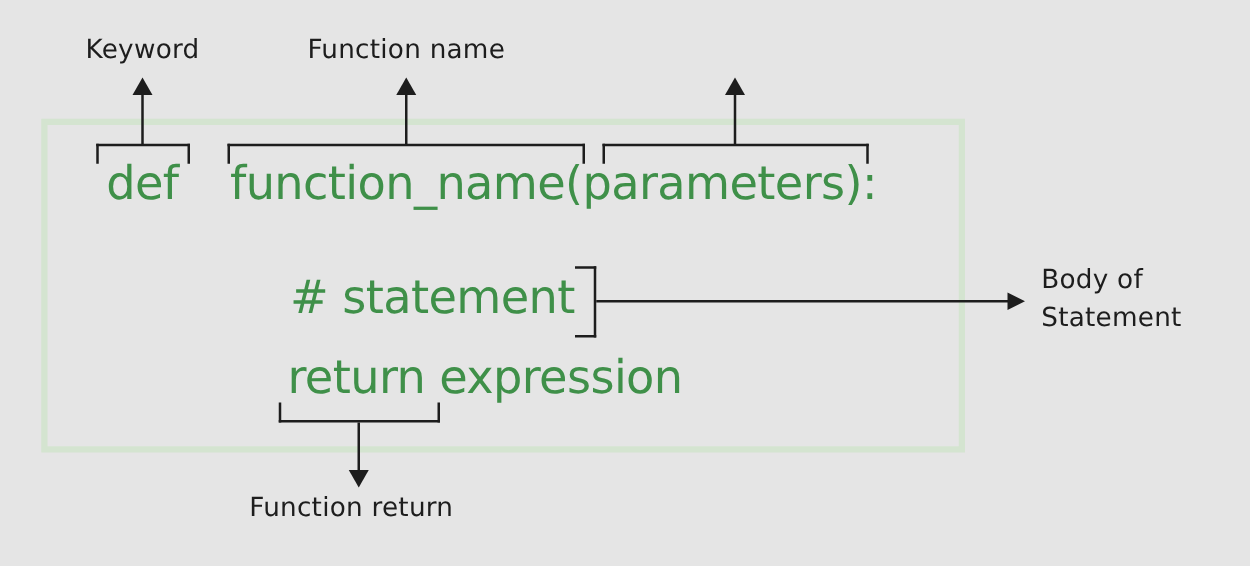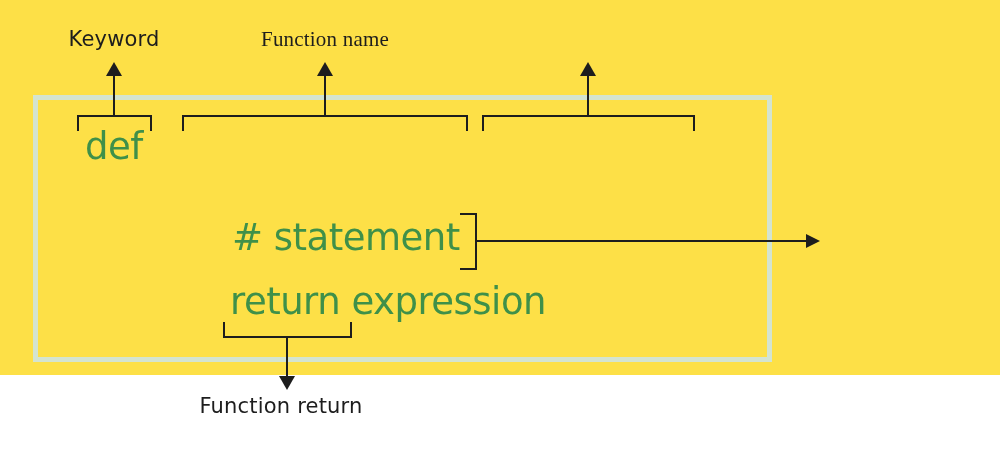--- a/index.html
+++ b/index.html
@@ -8,22 +8,22 @@
     --line-black: #1d1d1d;
   }
   * { margin: 0; padding: 0; box-sizing: border-box; }
   html, body { background: #ffffff; }
   body {
     font-family: "DejaVu Sans", "Liberation Sans", sans-serif;
     width: 1000px; height: 453px; overflow: hidden;
   }
   .canvas {
     position: relative;
-    width: 1000px; height: 375px;
-    background: #fde047;
+    width: 1000px; height: 453px;
+    background: #e5e5e5;
   }
   
   .code-box {
     position: absolute;
     left: 33px; top: 95px;
     width: 739px; height: 267px;
     border: 5px solid var(--box-border, #d4e4d0);
     background: transparent;
   }
   
@@ -92,48 +92,51 @@
   }
 </style>
 </head>
 <body>
 
 <div class="canvas">
 
   <div class="code-box"></div>
 
   <div class="ann-label centered" style="left:114px; top:27px;">Keyword</div>
-  <div class="ann-label centered" style="left:325px; top:27px;font-family:Liberation Serif, serif;">Function name</div>
+  <div class="ann-label centered" style="left:325px; top:27px;">Function name</div>
 
   <div>
     <div class="shaft-v" style="left:113px; top:74px; height:42px;"></div>
     <div class="arrowhead head-up" style="left:106px; top:62px;"></div>
   </div>
   <div>
     <div class="shaft-v" style="left:324px; top:74px; height:42px;"></div>
     <div class="arrowhead head-up" style="left:317px; top:62px;"></div>
   </div>
   <div>
     <div class="shaft-v" style="left:587px; top:74px; height:42px;"></div>
     <div class="arrowhead head-up" style="left:580px; top:62px;"></div>
   </div>
 
   <div class="bracket-down" style="left:77px;  top:115px; width:75px;"></div>
   <div class="bracket-down" style="left:182px; top:115px; width:286px;"></div>
   <div class="bracket-down" style="left:482px; top:115px; width:213px;"></div>
 
   <div class="code" style="left:85px; top:128px;">def</div>
+  <div class="code" style="left:184px; top:128px;">function_name(parameters):</div>
   <div class="code" style="left:230px; top:283px;">return expression</div>
   <div class="code" style="left:232px; top:219px;"># statement</div>
 
   <div class="bracket-right" style="left:460px; top:213px; height:57px;"></div>
   <div>
     <div class="shaft-h" style="left:477px; top:240px; width:330px;"></div>
     <div class="arrowhead head-right" style="left:806px; top:234px;"></div>
   </div>
+  <div class="ann-label" style="left:833px; top:208px; line-height:31px;">Body of
+Statement</div>
 
   <div class="bracket-up" style="left:223px; top:322px; width:129px;"></div>
   <div>
     <div class="shaft-v" style="left:286px; top:338px; height:40px;"></div>
     <div class="arrowhead head-down" style="left:279px; top:376px;"></div>
   </div>
   <div class="ann-label centered" style="left:281px; top:394px;">Function return</div>
 
 </div>
 

